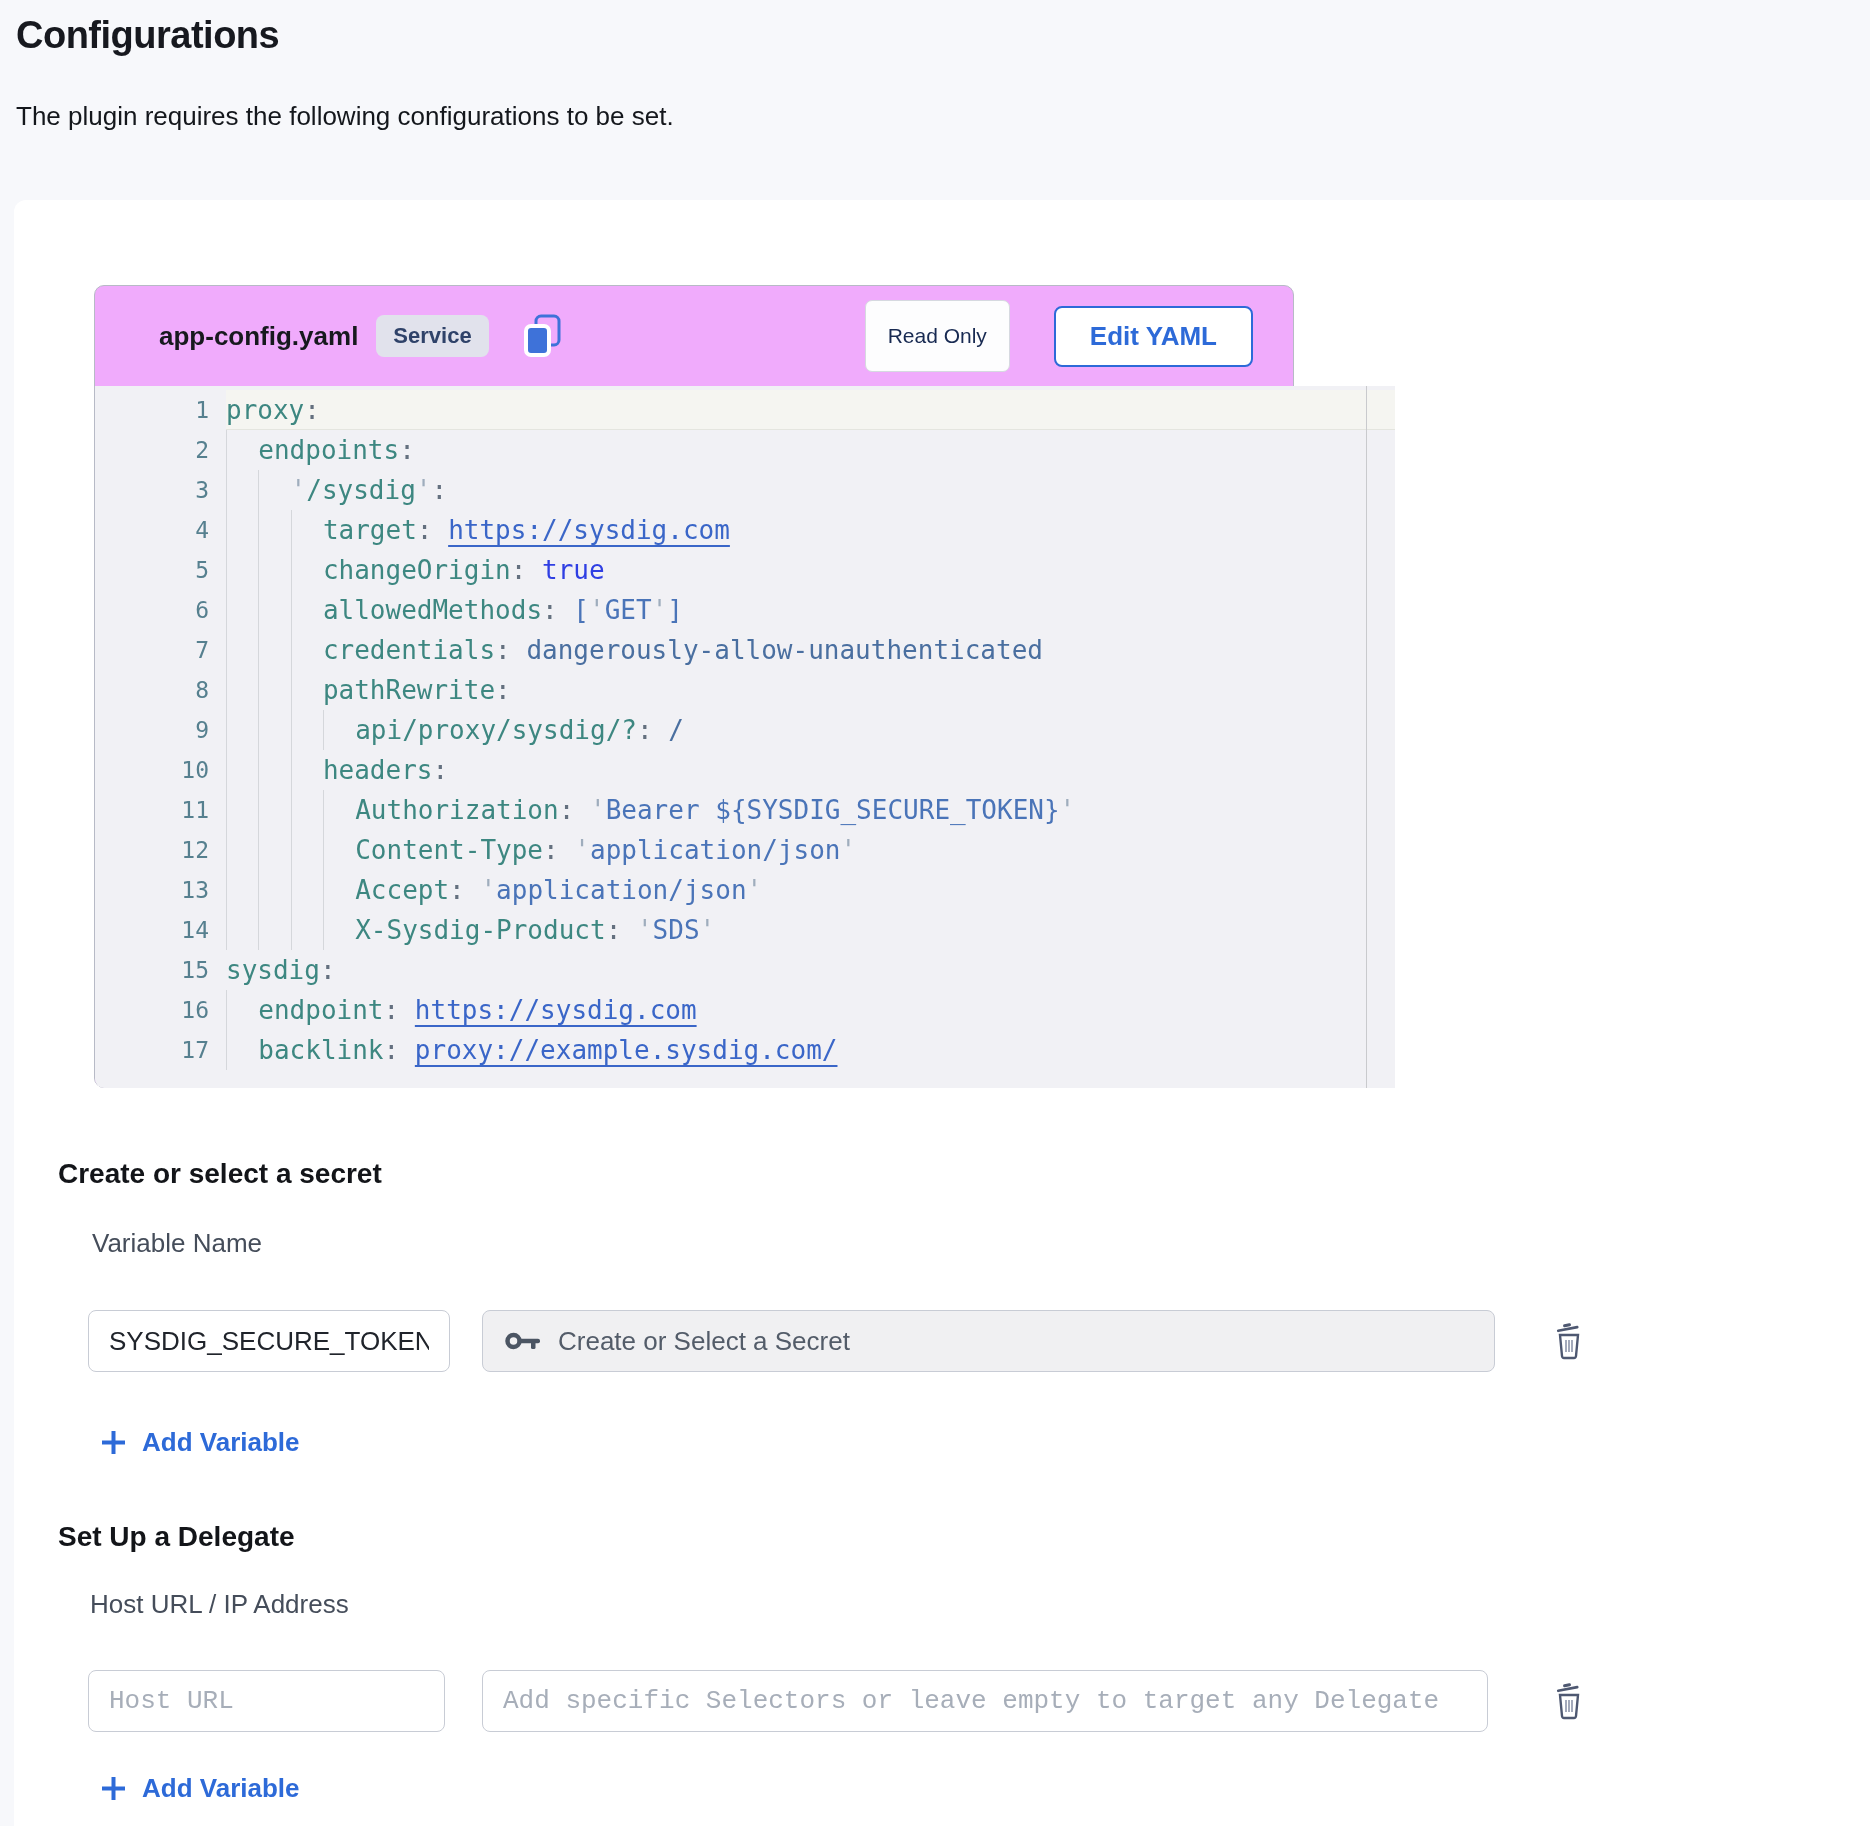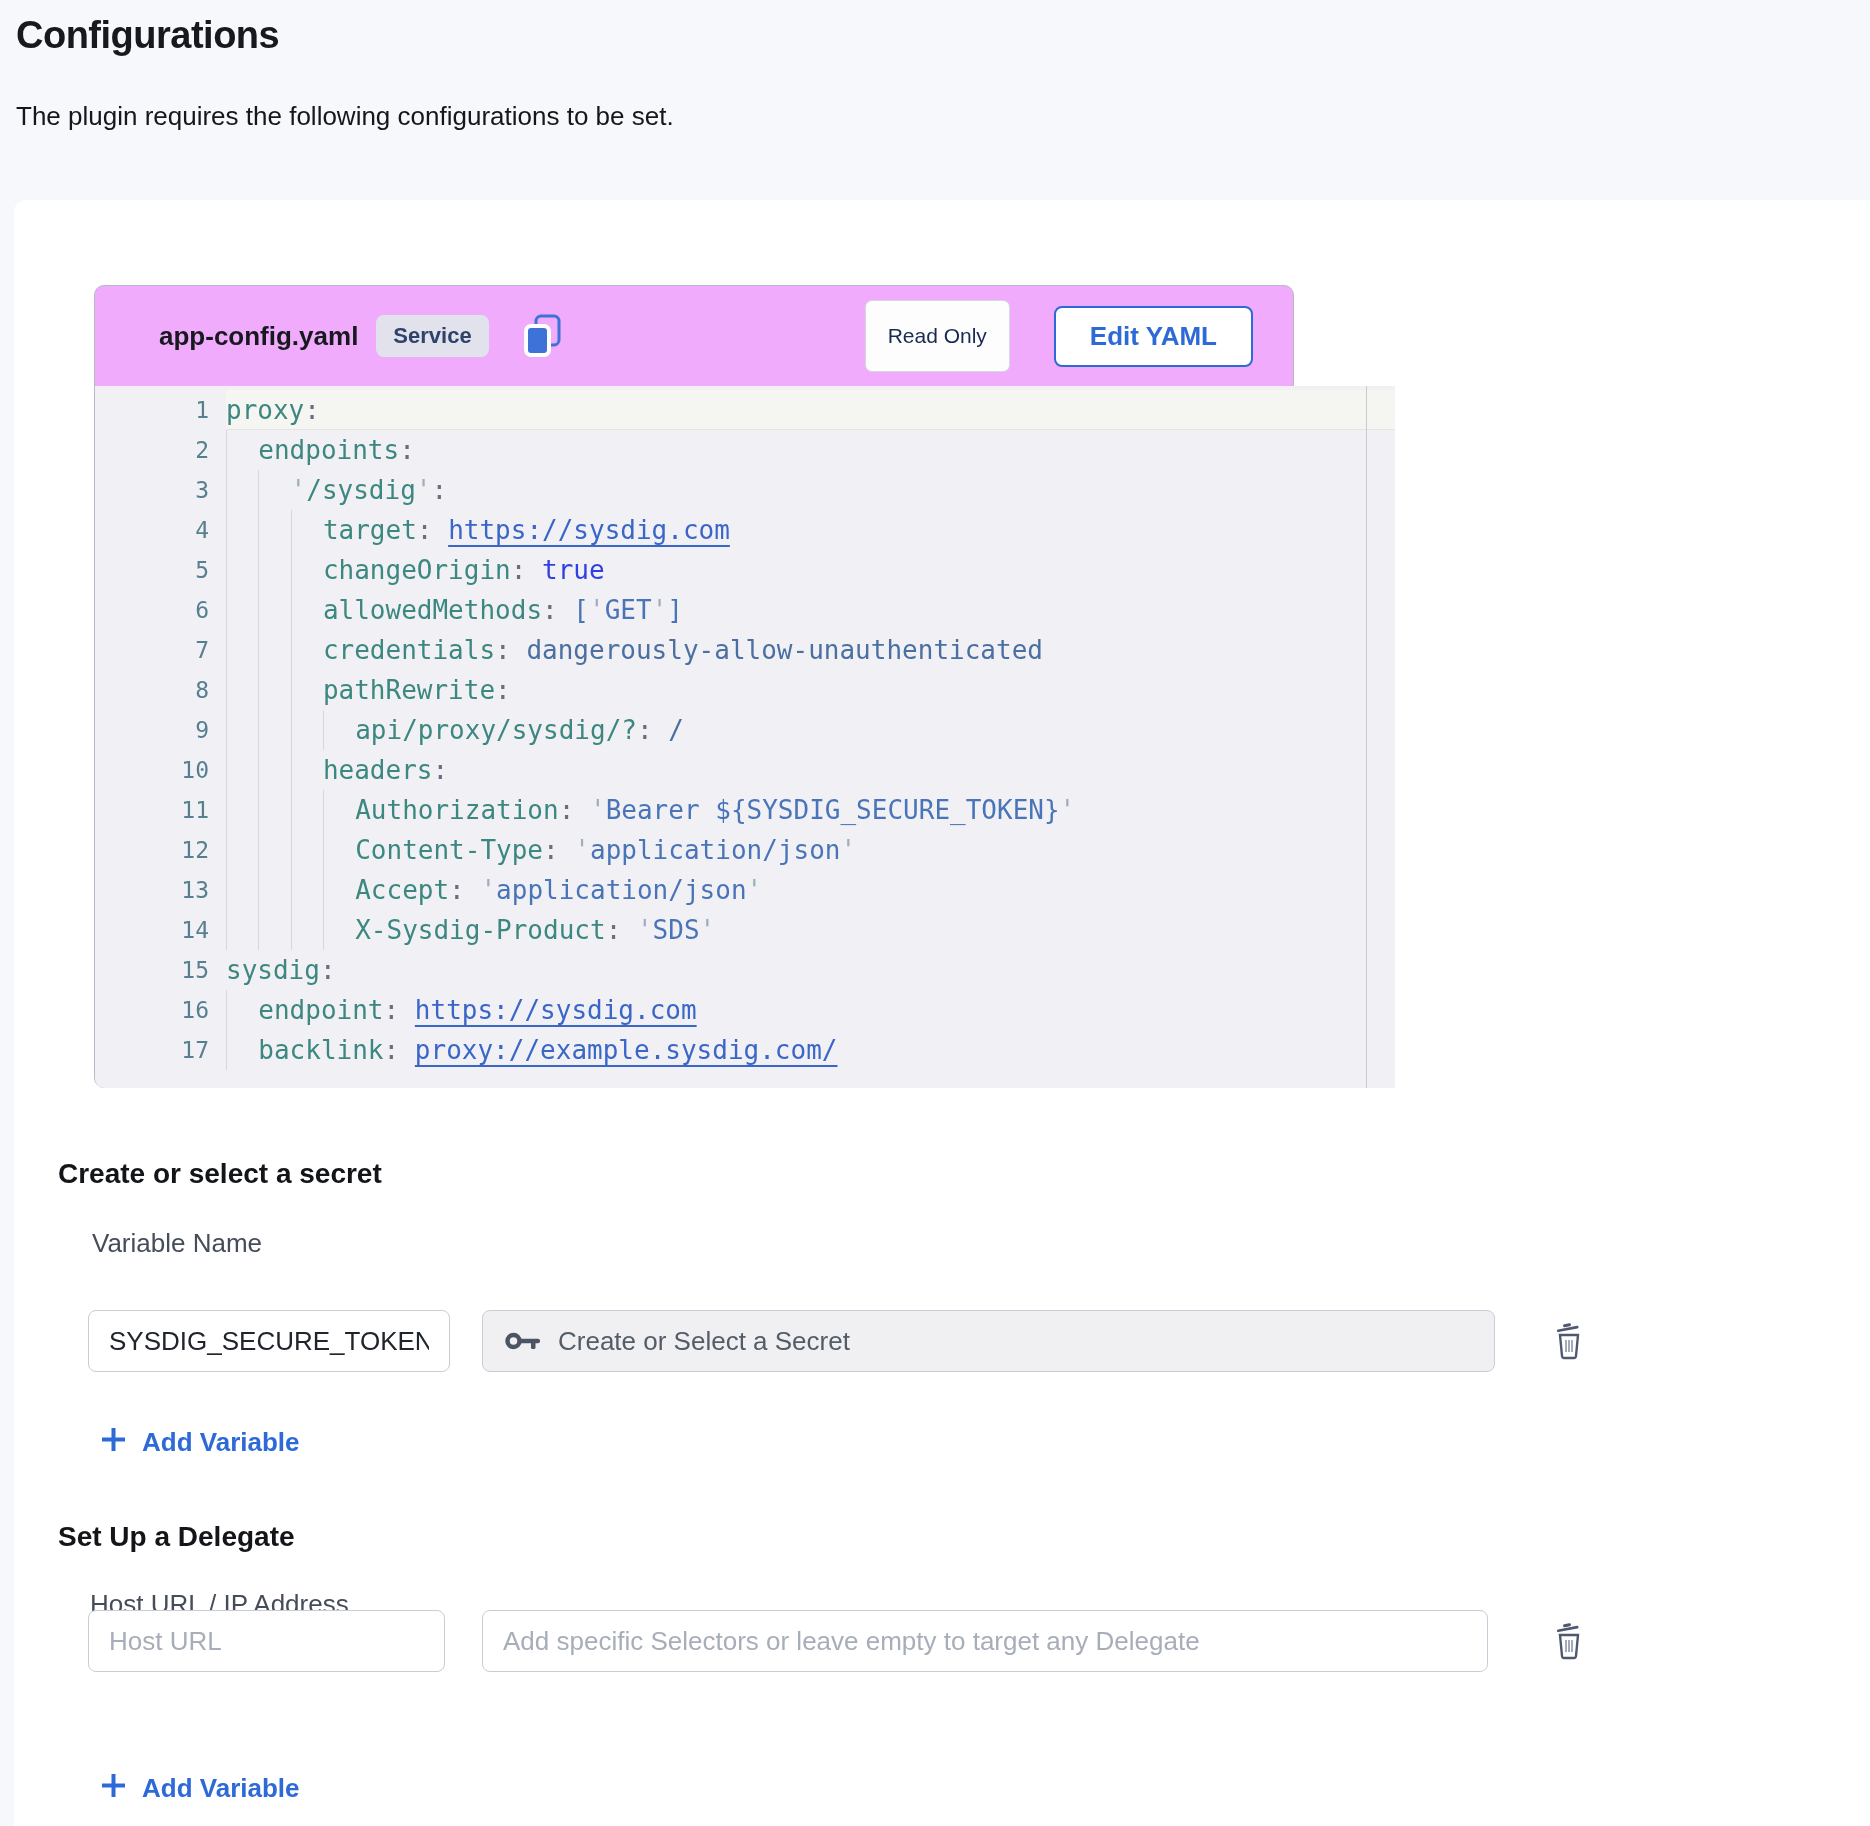--- a/index.html
+++ b/index.html
@@ -42,21 +42,21 @@
   .scroll-line{position:absolute;top:0;bottom:0;right:28px;width:1px;background:#c9cacd;z-index:2;}
 
   
   .section-h{position:absolute;margin:0;font-size:28px;font-weight:700;color:#131519;line-height:34px;}
   .field-label{position:absolute;font-size:26px;color:#454d5a;line-height:32px;}
   .form-row{position:absolute;height:62px;}
   .txt-input{position:absolute;top:0;height:62px;box-sizing:border-box;border:1.5px solid #c8ccd5;border-radius:8px;background:#ffffff;font-family:inherit;font-size:26px;color:#20242b;padding:16px 20px;outline:none;}
   .txt-input::placeholder{color:#a7aeb9;}
   .secret-select{position:absolute;top:0;height:62px;box-sizing:border-box;border:1.5px solid #c8ccd5;border-radius:8px;background:#f0f0f2;display:flex;align-items:center;gap:15px;padding:0 22px;font-size:26px;color:#535c69;cursor:pointer;}
   .trash-btn{position:absolute;top:50%;transform:translateY(-50%);background:none;border:none;padding:0;cursor:pointer;line-height:0;}
-  .add-var{position:absolute;display:flex;gap:15px;color:#2d6ad8;font-size:26px;font-weight:600;cursor:pointer;line-height:32px;}
+  .add-var{position:absolute;display:flex;align-items:center;gap:15px;color:#2d6ad8;font-size:26px;font-weight:600;cursor:pointer;line-height:32px;}
 </style>
 </head>
 <body>
 
 <div class="page">
 
   <div class="topbar">
     <h1>Configurations</h1>
     <p>The plugin requires the following configurations to be set.</p>
   </div>
@@ -186,21 +186,21 @@
       <svg width="27" height="27" viewBox="0 0 27 27">
         <line x1="13.5" y1="2" x2="13.5" y2="25" stroke="#2d6ad8" stroke-width="4"></line>
         <line x1="2" y1="13.5" x2="25" y2="13.5" stroke="#2d6ad8" stroke-width="4"></line>
       </svg>
       <span>Add Variable</span>
     </div>
 
     <h2 class="section-h" style="left:44px;top:1320px;">Set Up a Delegate</h2>
     <div class="field-label" style="left:76px;top:1388px;">Host URL / IP Address</div>
 
-    <div class="form-row" style="left:74px;top:1410px;width:1560px;">
+    <div class="form-row" style="left:74px;top:1470px;width:1560px;font-family:Liberation Mono, monospace;">
       <input class="txt-input" style="left: 0px; width: 357px;" placeholder="Host URL">
       <input class="txt-input" style="left: 394px; width: 1006px;" placeholder="Add specific Selectors or leave empty to target any Delegate">
       <button class="trash-btn" style="left:1467px;">
         <svg width="28" height="38" viewBox="0 0 28 38">
           <g transform="rotate(-11 6 9)">
             <rect x="2" y="7" width="22" height="2.6" rx="1.3" fill="#4e5871"></rect>
             <rect x="9" y="3" width="8" height="3" rx="1.5" fill="#4e5871"></rect>
           </g>
           <path d="M5 13 L23 13 L21 34 Q20.8 36 19 36 L9 36 Q7.2 36 7 34 Z" fill="none" stroke="#4e5871" stroke-width="2.4"></path>
           <line x1="11" y1="18" x2="11" y2="30" stroke="#9aa1b4" stroke-width="1.8"></line>

